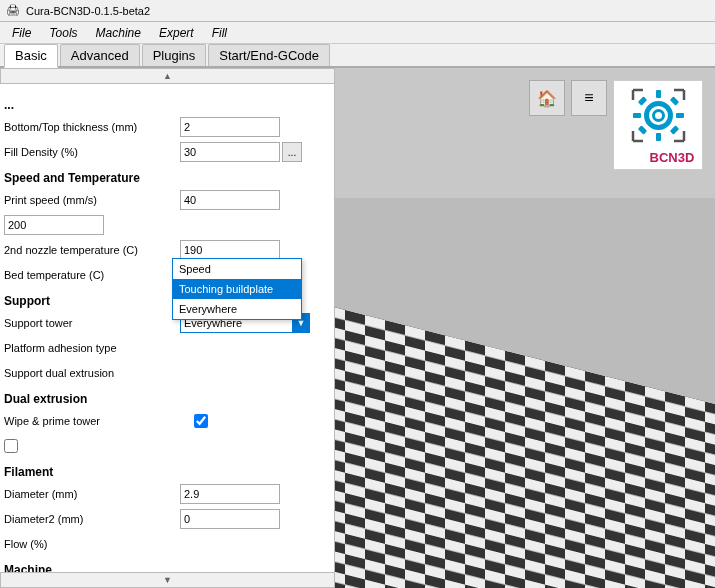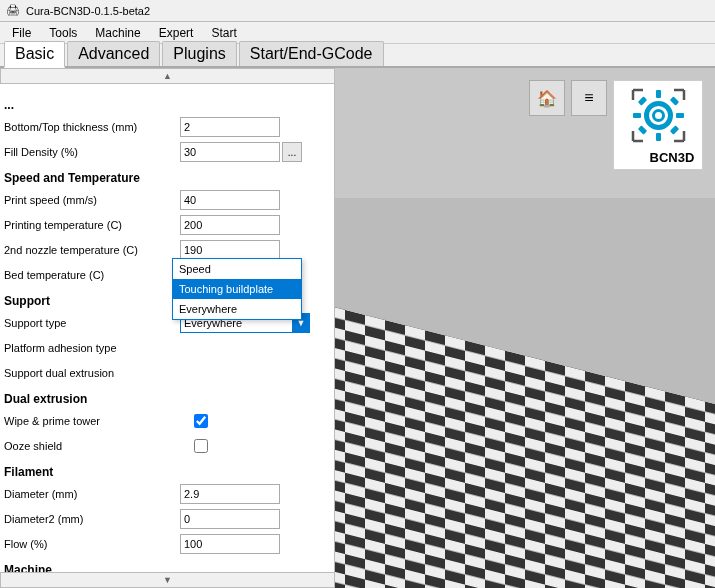--- a/index.html
+++ b/index.html
@@ -34,38 +34,39 @@
       align-items: center;
       padding: 0 4px;
       border-bottom: 1px solid #ccc;
       gap: 2px;
     }
     .menu-item {
       padding: 2px 8px;
       cursor: pointer;
       border-radius: 2px;
       font-size: 12px;
+      font-style: italic;
     }
 
     
     .tab-bar {
       background: #f0f0f0;
       height: 24px;
       display: flex;
       align-items: flex-end;
       padding: 0 4px;
       border-bottom: 2px solid #aaa;
     }
     .tab {
       padding: 3px 10px;
       cursor: pointer;
       border: 1px solid #bbb;
       border-bottom: none;
       background: #e0e0e0;
-      font-size: 16px;
+      font-size: 13px;
       margin-right: 2px;
       border-radius: 2px 2px 0 0;
     }
     .tab.active {
       background: #fff;
       border-bottom: 2px solid #fff;
       margin-bottom: -2px;
     }
 
     
@@ -284,21 +285,21 @@
 <div class="title-bar">
   <span>🖨</span>
   <span>Cura-BCN3D-0.1.5-beta2</span>
 </div>
 
 <div class="menu-bar">
   <span class="menu-item">File</span>
   <span class="menu-item">Tools</span>
   <span class="menu-item">Machine</span>
   <span class="menu-item">Expert</span>
-  <span class="menu-item">Start</span>
+  <span class="menu-item">Fill</span>
 </div>
 
 <div class="tab-bar">
   <div class="tab active">Basic</div>
   <div class="tab">Advanced</div>
   <div class="tab">Plugins</div>
   <div class="tab">Start/End-GCode</div>
 </div>
 
 <div class="main">
@@ -319,35 +320,34 @@
           <button class="dots-btn">...</button>
         </div>
       </div>
 
       <div class="section-header">Speed and Temperature</div>
       <div class="form-row">
         <span class="form-label">Print speed (mm/s)</span>
         <input class="form-input" type="text" value="40" style="">
       </div>
       <div class="form-row">
-        <span class="form-label">Printing temperature (C)</span>
         <input class="form-input" type="text" value="200" style="">
       </div>
       <div class="form-row">
         <span class="form-label">2nd nozzle temperature (C)</span>
         <input class="form-input" type="text" value="190" style="">
       </div>
       <div class="form-row">
         <span class="form-label">Bed temperature (C)</span>
         <input class="form-input" type="text" value="50" style="">
       </div>
 
       <div class="section-header">Support</div>
       <div class="form-row" style="position:relative;">
-        <span class="form-label">Support type</span>
+        <span class="form-label">Support tower</span>
         <div class="form-select-wrapper">
           <select class="form-select">
             <option>Everywhere</option>
             <option>None</option>
             <option>Touching buildplate</option>
           </select>
           <div class="select-arrow">▼</div>
         </div>
       </div>
 
@@ -363,36 +363,34 @@
       <div class="form-row">
         <span class="form-label">Support dual extrusion</span>
       </div>
 
       <div class="section-header">Dual extrusion</div>
       <div class="form-row checkbox-row">
         <span class="form-label">Wipe &amp; prime tower</span>
         <input type="checkbox" checked="" style="">
       </div>
       <div class="form-row checkbox-row">
-        <span class="form-label">Ooze shield</span>
         <input type="checkbox" style="">
       </div>
 
       <div class="section-header">Filament</div>
       <div class="form-row">
         <span class="form-label">Diameter (mm)</span>
         <input class="form-input" type="text" value="2.9" style="">
       </div>
       <div class="form-row">
         <span class="form-label">Diameter2 (mm)</span>
         <input class="form-input" type="text" value="0" style="">
       </div>
       <div class="form-row">
         <span class="form-label">Flow (%)</span>
-        <input class="form-input" type="text" value="100" style="">
       </div>
 
       <div class="section-header">Machine</div>
 
     </div>
     <div class="scroll-arrow-down">▼</div>
   </div>
 
   <div class="right-panel">
 
@@ -414,21 +412,21 @@
             <rect x="41" y="9" width="5" height="8" rx="1" fill="#0099cc" transform="rotate(-45 43.5 13)"></rect>
             <rect x="9" y="38" width="5" height="8" rx="1" fill="#0099cc" transform="rotate(-45 11.5 42)"></rect>
             <rect x="41" y="38" width="5" height="8" rx="1" fill="#0099cc" transform="rotate(45 43.5 42)"></rect>
 
             <path d="M2,2 L2,12 M2,2 L12,2" stroke="#555" stroke-width="2.5" fill="none"></path>
             <path d="M53,2 L53,12 M53,2 L43,2" stroke="#555" stroke-width="2.5" fill="none"></path>
             <path d="M2,53 L2,43 M2,53 L12,53" stroke="#555" stroke-width="2.5" fill="none"></path>
             <path d="M53,53 L53,43 M53,53 L43,53" stroke="#555" stroke-width="2.5" fill="none"></path>
           </svg>
         </div>
-        <span style="font-weight:bold;font-size:13px;color:#000000;margin-top:2px;padding-left:28px;">BCN3D</span>
+        <span style="font-weight:bold;font-size:13px;color:#be185d;margin-top:2px;padding-left:28px;">BCN3D</span>
       </div>
     </div>
 
     <div class="checkerboard-container">
       <svg class="checkerboard-svg" viewBox="0 0 380 460" preserveAspectRatio="none">
         <defs>
           <pattern id="checker" x="0" y="0" width="40" height="40" patternUnits="userSpaceOnUse">
             <rect width="20" height="20" fill="#333"></rect>
             <rect x="20" y="20" width="20" height="20" fill="#333"></rect>
             <rect x="20" y="0" width="20" height="20" fill="#eee"></rect>

